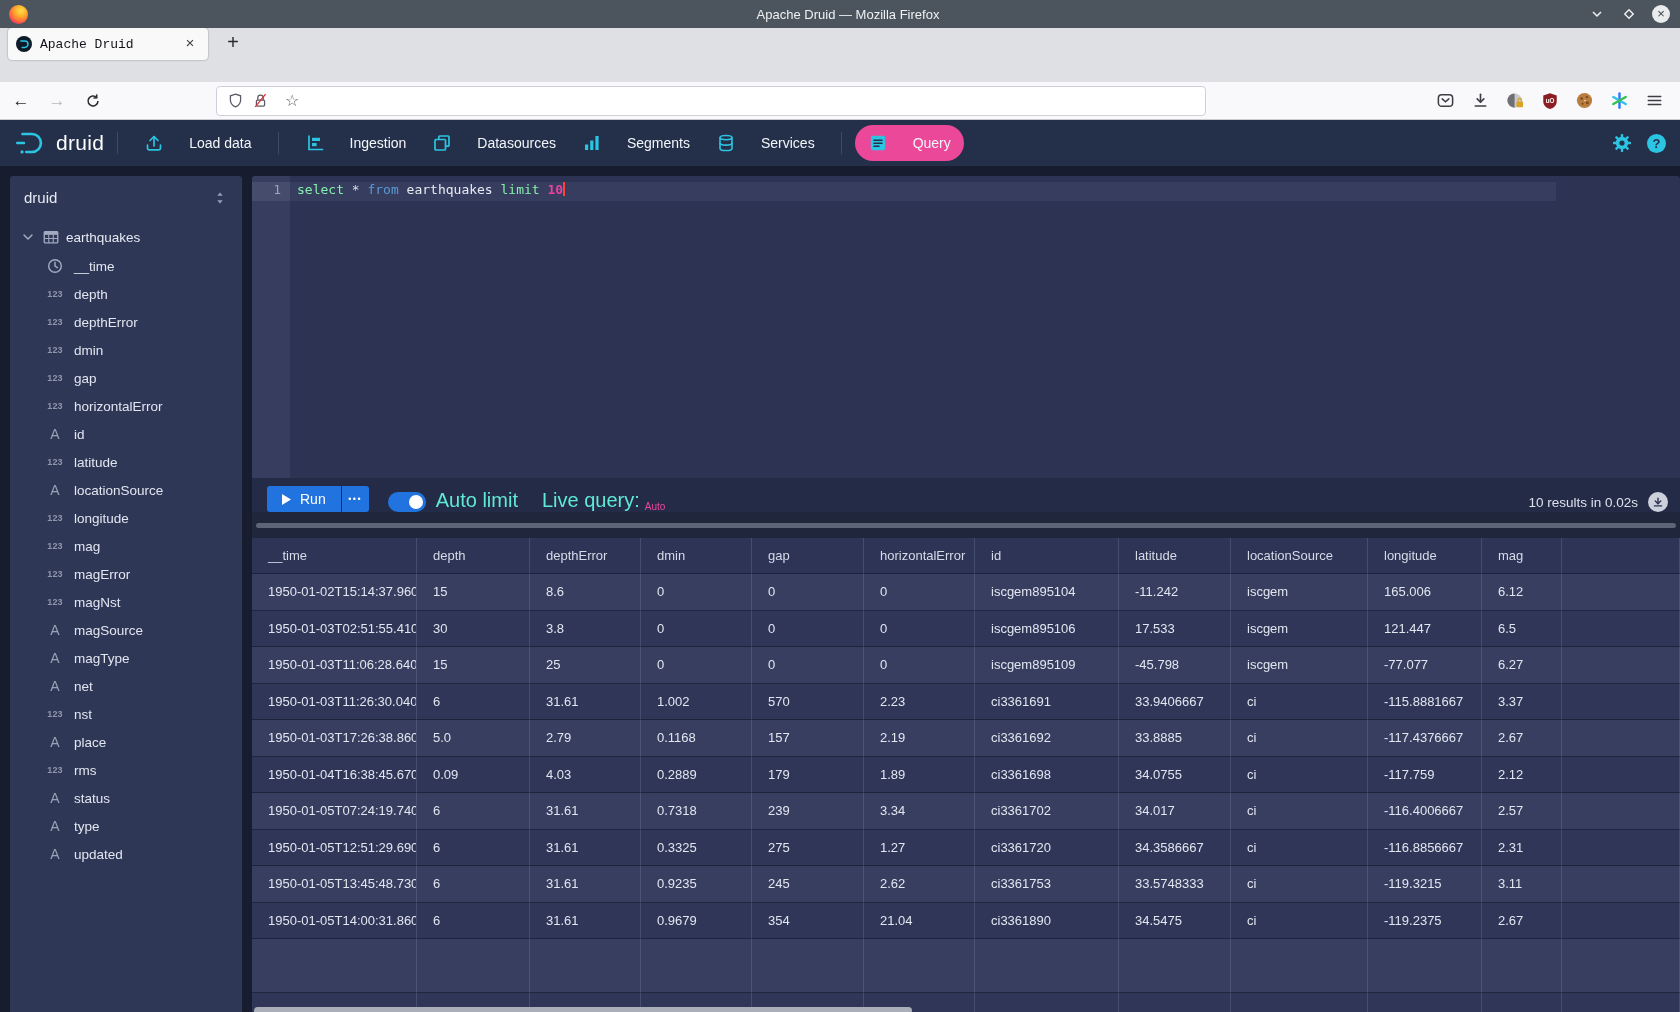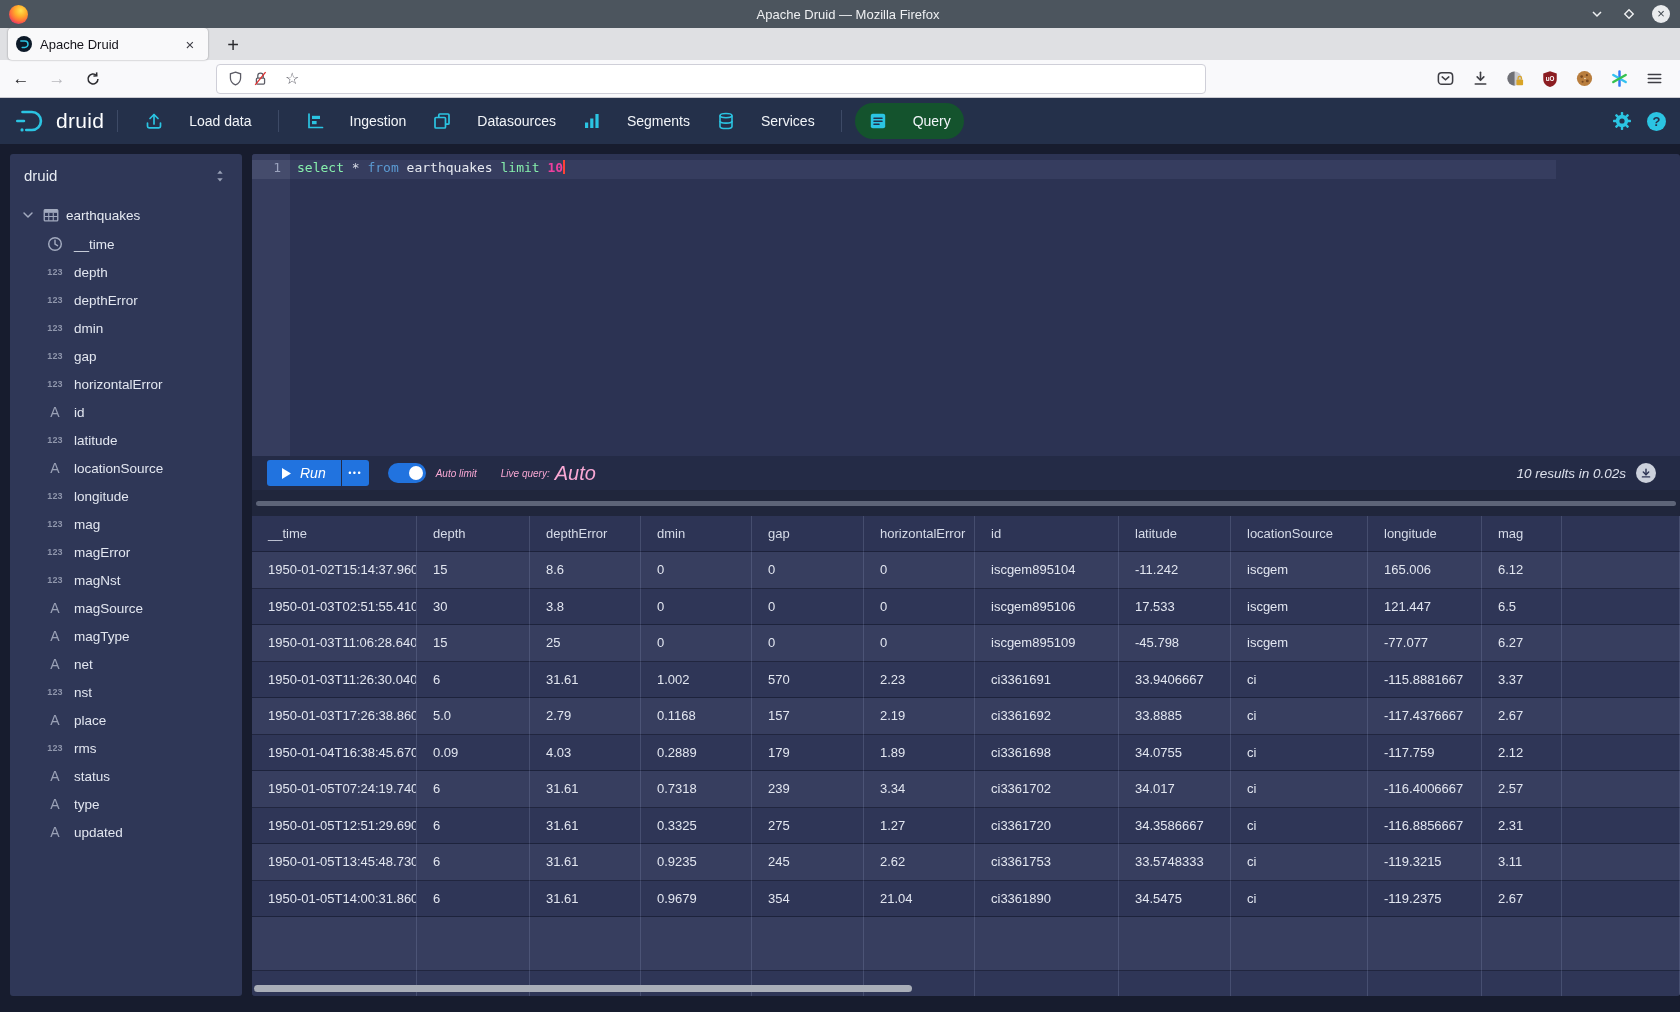--- a/index.html
+++ b/index.html
@@ -8,21 +8,21 @@
   
   .titlebar { height:28px; background:#4c555e; display:flex; align-items:center; position:relative; }
   .ff-logo { width:19px; height:19px; border-radius:50%; margin-left:9px;
     background:radial-gradient(circle at 62% 30%, #ffe14d 0%, #ffae2b 32%, #ff7139 58%, #e3306e 82%, #b5007f 100%); }
   .tb-title { position:absolute; left:16px; right:0; text-align:center; color:#eef0f2; font-size:13px; pointer-events:none; }
   .win-controls { margin-left:auto; display:flex; gap:14px; margin-right:10px; align-items:center; z-index:2; }
   .win-btn { width:18px; height:18px; display:flex; align-items:center; justify-content:center; }
   .close-circle { width:18px; height:18px; border-radius:50%; background:#e9ebed; color:#3c444c; font-size:13px; line-height:18px; text-align:center; }
 
   
-  .tabbar { height:32px; background:#dfe0e3; display:flex; align-items:flex-end; }
+  .tabbar { height:54px; background:#dfe0e3; display:flex; align-items:flex-start;font-family:Liberation Mono, monospace; }
   .tab { margin-left:8px; width:200px; height:32px; background:#f9f9fa; border-radius:4px; box-shadow:0 0 2px rgba(0,0,0,.4);
     display:flex; align-items:center; padding:0 8px; }
   .tab-title { font-size:13px; color:#15141a; margin-left:8px; flex:1; white-space:nowrap; overflow:hidden; }
   .tab-close { color:#3f3f46; font-size:15px; width:20px; height:20px; display:flex; align-items:center; justify-content:center; }
   .newtab { width:30px; height:30px; margin-left:10px; font-size:20px; color:#2a2a2e; display:flex; align-items:center; justify-content:center; }
 
   
   .toolbar { height:38px; background:#f9f9fb; border-bottom:1px solid #cbcbd1; display:flex; align-items:center; }
   .nav-btn { width:30px; height:30px; display:flex; align-items:center; justify-content:center; font-size:17px; color:#2a2a2e; margin-left:6px; }
   .nav-btn.fwd { color:#b7b7bc; }
@@ -36,21 +36,21 @@
   .tb-icons { margin-left:auto; display:flex; align-items:center; gap:16px; margin-right:16px; }
   .tb-icons span { display:flex; align-items:center; }
 
   
   .druid-navbar { height:46px; background:#24304a; display:flex; align-items:center; padding:0 14px; }
   .brand { display:flex; align-items:center; gap:8px; }
   .brand-text { color:#fdfeff; font-size:21px; font-weight:400; letter-spacing:.3px; }
   .nav-sep { width:1px; height:22px; background:#3d4a66; margin:0 13px; flex:none; }
   .navbar-items { display:flex; align-items:center; }
   .nav-item { display:flex; align-items:center; gap:25px; color:#f2f5f9; font-size:14px; padding:8px 13px; border-radius:18px; }
-  .nav-item.active { background:#14532d; }
+  .nav-item.active { background:#ec4899; }
   .nav-item .icon { display:flex; align-items:center; }
   .navbar-right { margin-left:auto; display:flex; gap:15px; align-items:center; }
   .help-circle { width:19px; height:19px; border-radius:50%; background:#2bc4e2; color:#24304a; font-weight:bold; font-size:13px;
     display:flex; align-items:center; justify-content:center; }
 
   
   .workspace { height:860px; display:flex; gap:10px; padding:10px 0 8px 10px; }
 
   
   .sidebar { width:232px; flex:none; background:#2f3757; border-radius:3px; overflow:hidden; }
@@ -73,30 +73,30 @@
   .code { flex:1; padding-top:6px; }
   .code-line { height:19px; line-height:19px; background:#363d5f; width:1266px; padding-left:7px;
     font:13px "DejaVu Sans Mono",monospace; white-space:pre; }
   .tok-keyword { color:#86efac;text-align:right; }
   .tok-keyword2 { color:#5b9bd3; }
   .tok-star { color:#d8dce6; }
   .tok-identifier { color:#e8ebf2; }
   .tok-number { color:#ee3f9e;font-weight:bold; }
   .cursor { display:inline-block; width:2px; height:14px; background:#ff4136; vertical-align:-2px; }
 
-  .runbar { height:34px; background:#242b46; display:flex; align-items:center; padding:0 24px 0 15px;font-style:italic; }
+  .runbar { height:34px; background:#242b46; display:flex; align-items:flex-end; padding:0 12px 0 15px; }
   .run-btn { height:26px; background:#2173df; color:#fff; border-radius:3px 0 0 3px; display:flex; align-items:center; gap:9px;
     padding:0 15px; font-size:14px; }
   .more-btn { height:26px; width:27px; background:#2173df; color:#fff; border-radius:0 3px 3px 0; margin-left:1px;
     display:flex; align-items:center; justify-content:center; font-size:9px; letter-spacing:1.5px; }
   .switch { width:38px; height:20px; background:#2173df; border-radius:10px; position:relative; margin-left:19px; flex:none; }
   .switch-knob { position:absolute; right:3px; top:3px; width:14px; height:14px; border-radius:50%; background:#fff; }
-  .runbar-label { color:#f9a8d4; font-size:10px; margin-left:10px; }
+  .runbar-label { color:#5eead4; font-size:20px; margin-left:10px; }
   .live-label { margin-left:24px; }
-  .live-val { color:#f9a8d4; font-size:20px; margin-left:5px; }
+  .live-val { color:#ec4899; font-size:10px; margin-left:5px; }
   .results-info { margin-left:auto; color:#dde1ec; font-size:13.5px; display:flex; align-items:center; gap:10px; }
   .dl-icon { width:20px; height:20px; border-radius:50%; background:#ccd1dc; display:flex; align-items:center; justify-content:center; }
 
   .resizer { height:26px; display:flex; align-items:center; background:#20263c; }
   .resizer-bar { height:5px; background:#5d6478; border-radius:2.5px; width:calc(100% - 8px); margin:0 auto; }
 
   .rtable { flex:1; overflow:hidden; background:#20263c; }
   .thead-row, .trow { display:grid;
     grid-template-columns:165px 113px 111px 111px 112px 111px 144px 112px 137px 114px 80px minmax(40px,1fr); }
   .thead-row { height:36px; background:#2d3455; }

